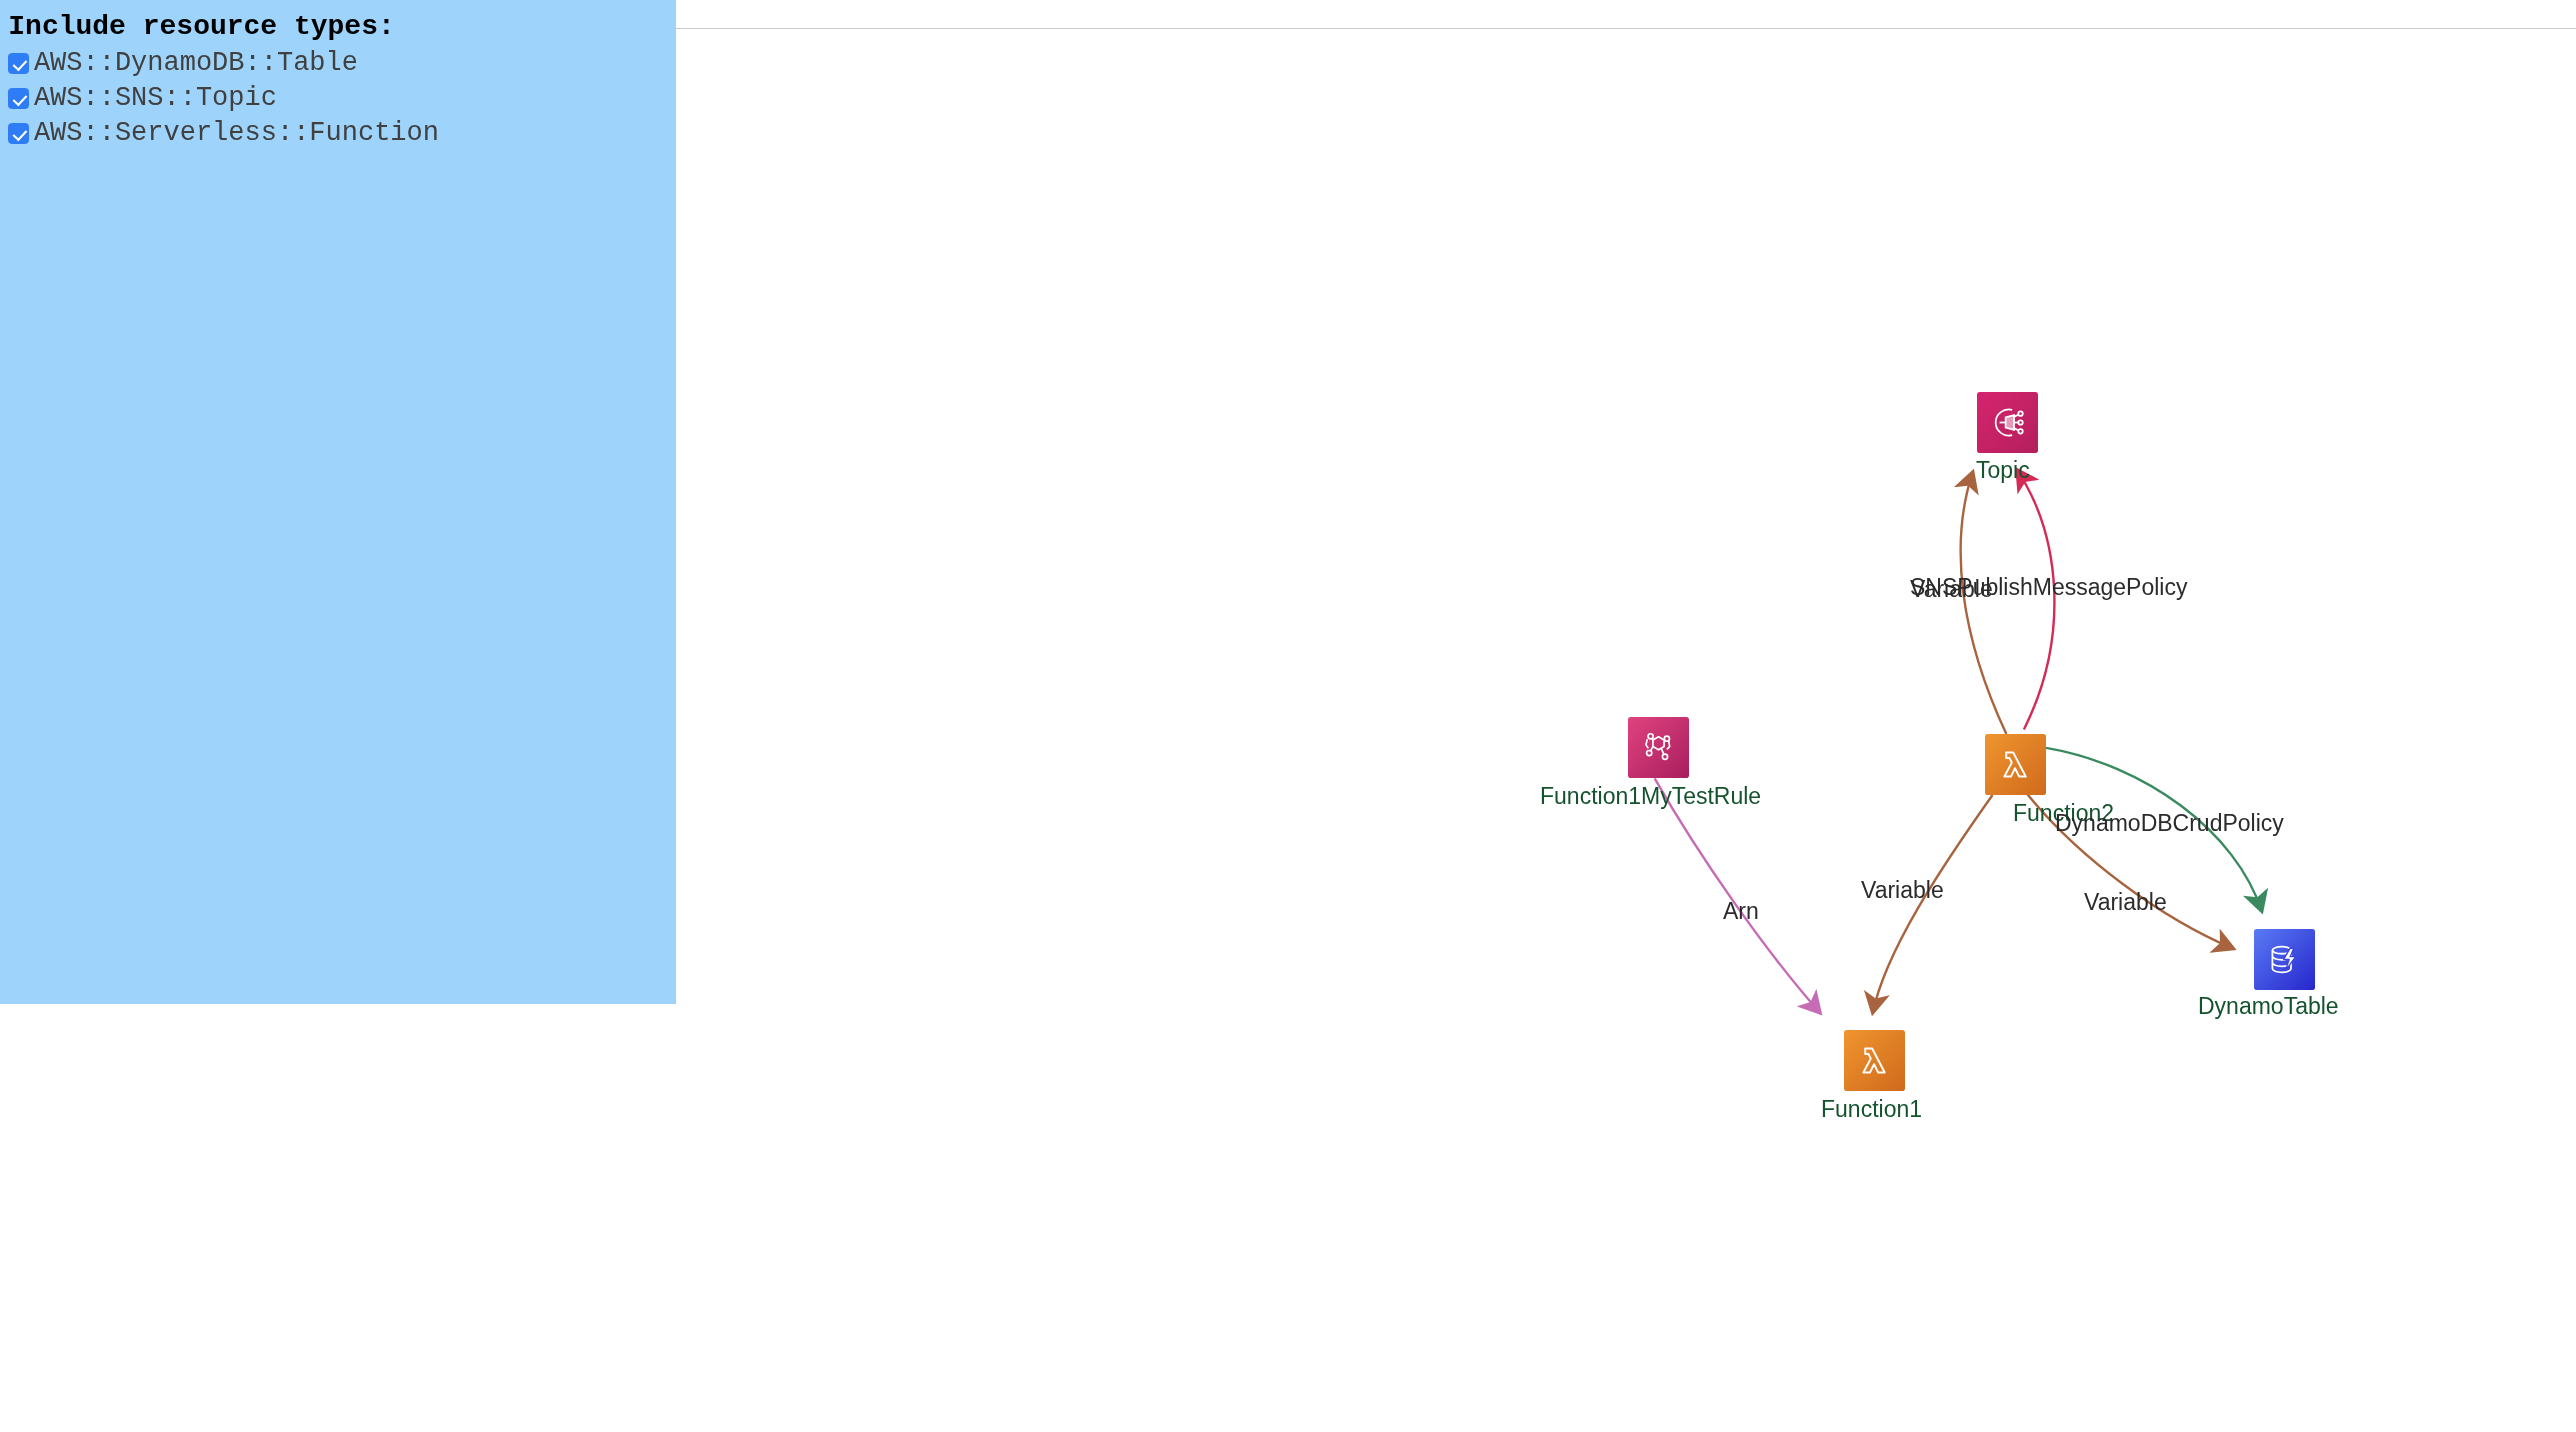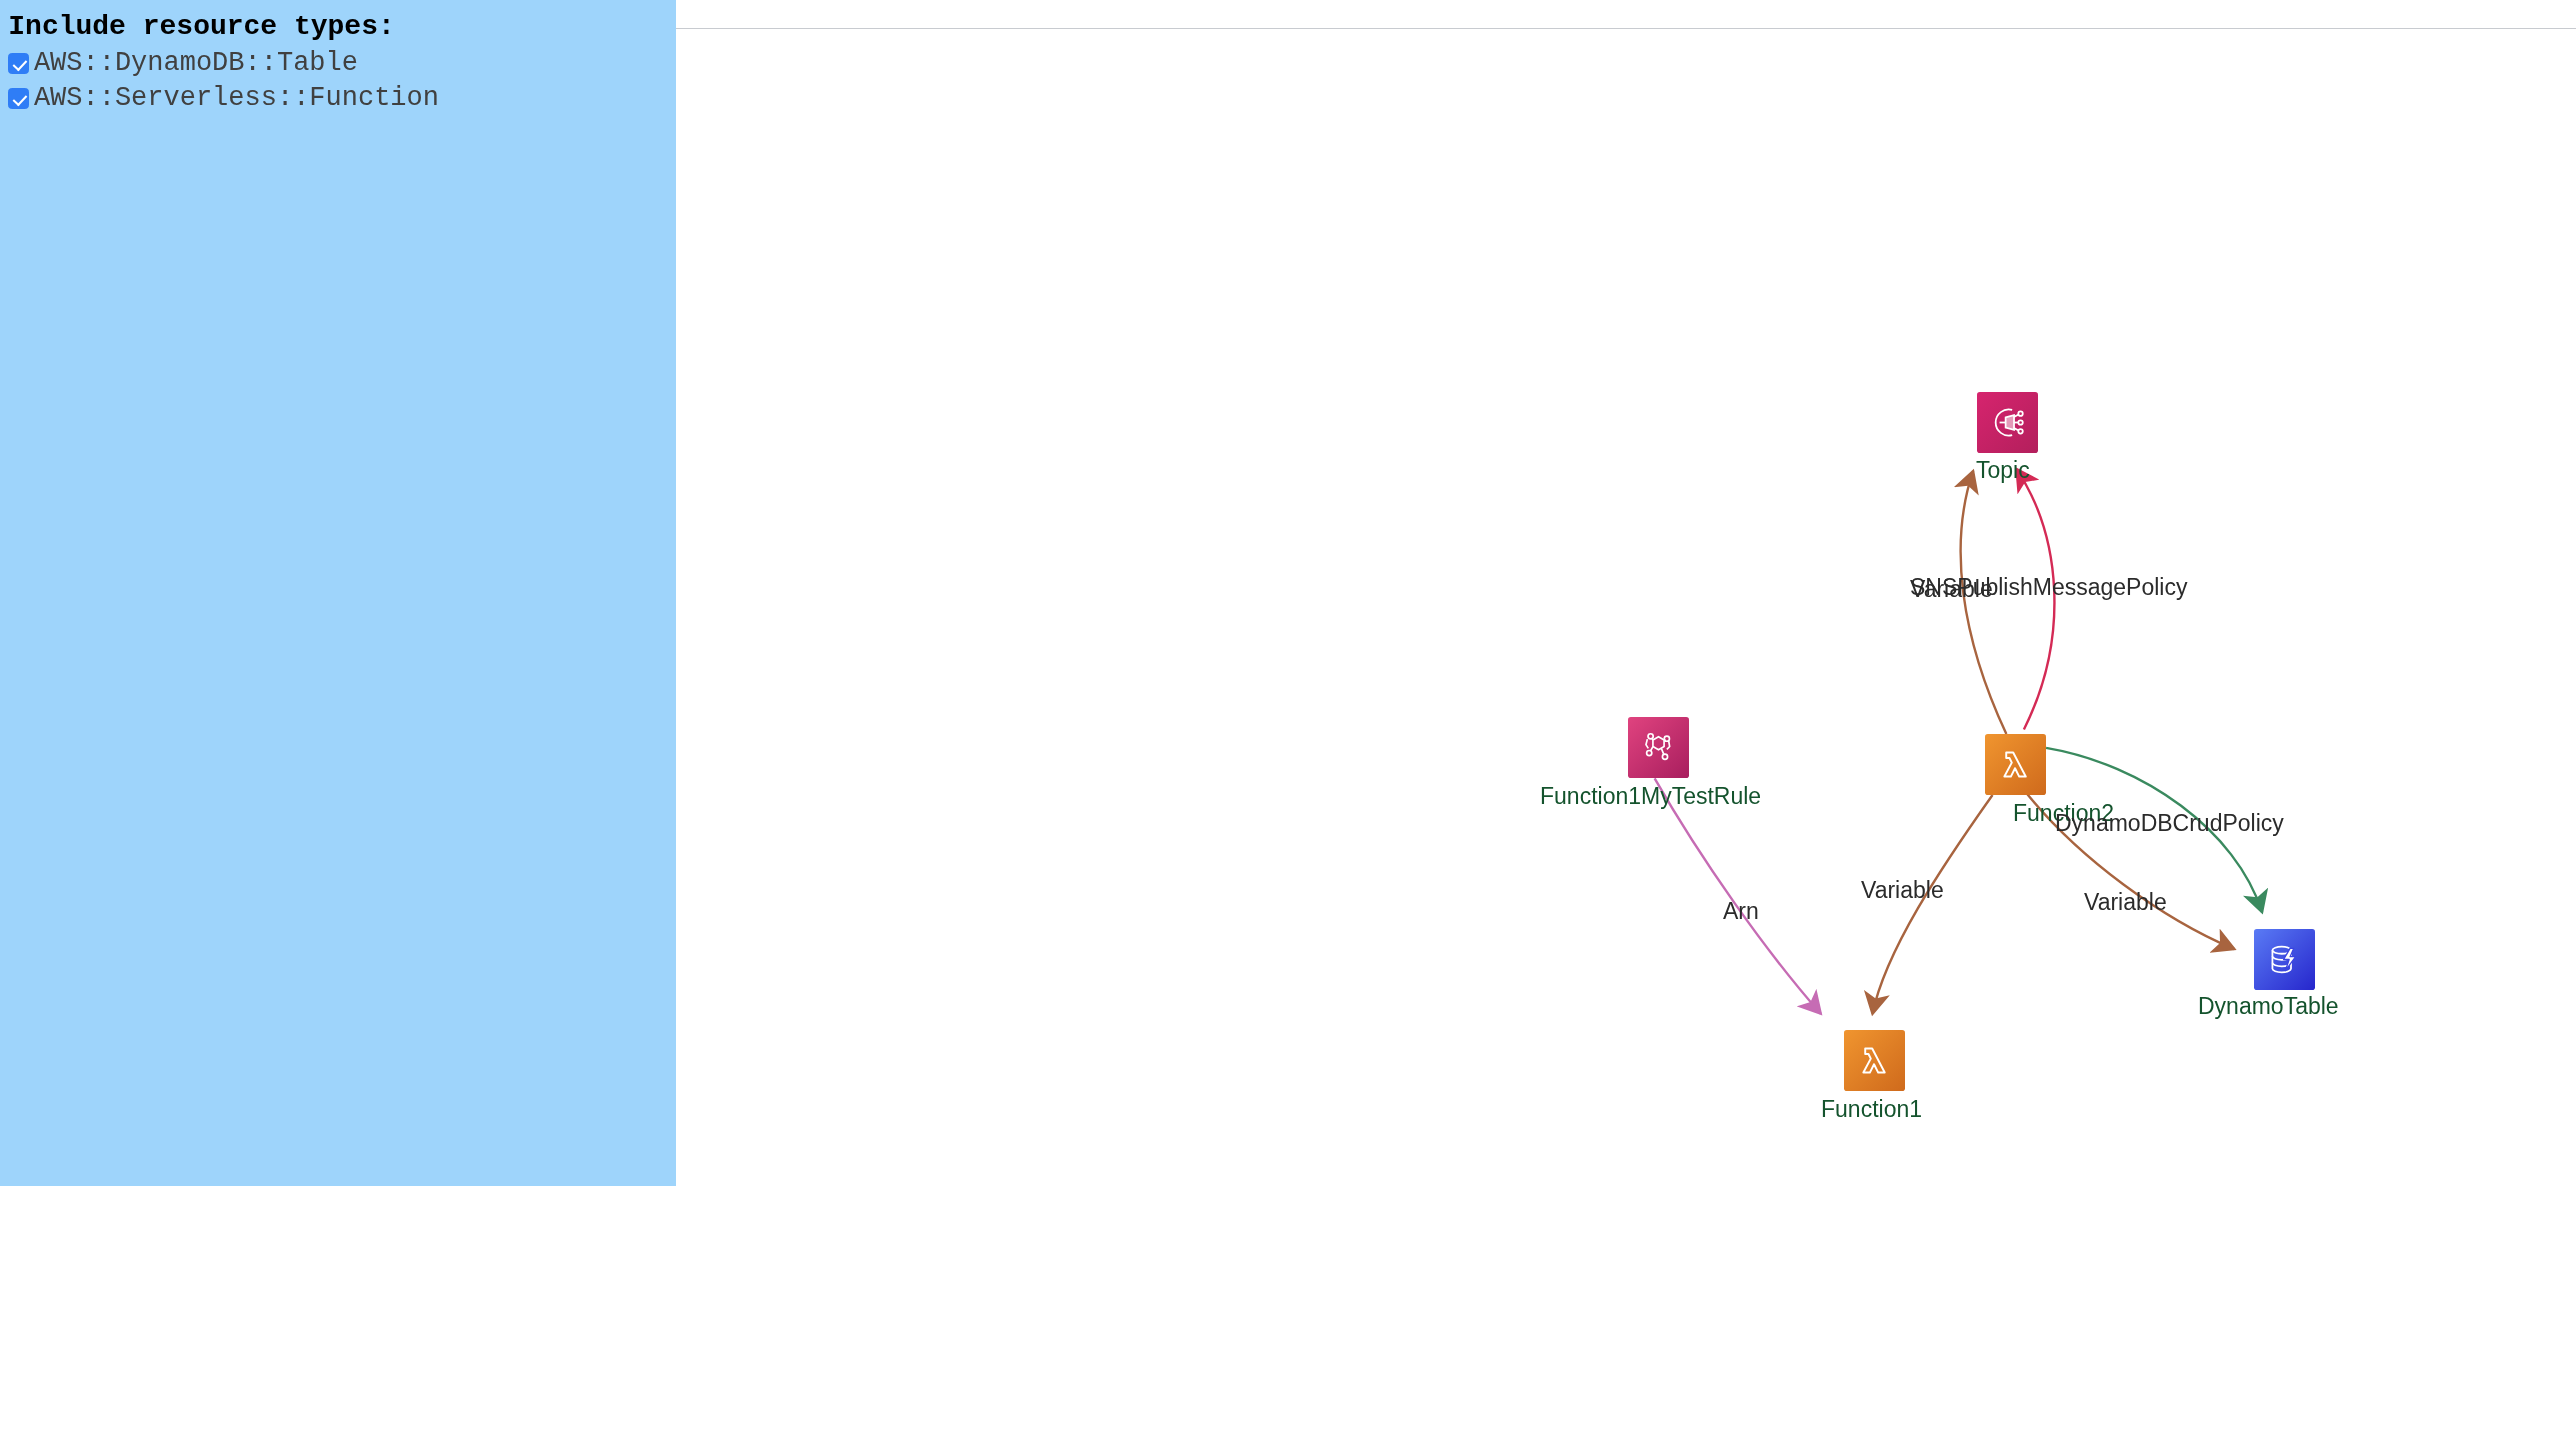--- a/index.html
+++ b/index.html
@@ -21,21 +21,21 @@
     left: 0; top: 0;
     width: 2576px; height: 7.4px;
     background: #e2e4e8;
   }
 
   
   #sidebar {
     position: absolute;
     left: 0; top: 0;
     width: 676px;
-    height: 1186px;
+    height: 1004px;
     background: #9ed4fb;
     box-sizing: border-box;
     padding: 9.2px 0 0 5.5px;
     z-index: 5;
   }
   #sidebar-title {
     font-family: "Liberation Mono", "DejaVu Sans Mono", monospace;
     font-weight: bold;
     font-size: 28px;
     line-height: 35px;
@@ -151,20 +151,24 @@
 
 <div id="sidebar">
   <div id="sidebar-title">Include resource types:</div>
 
   <div class="cb-row">
     <span class="cb-box"></span>
     <span class="cb-label">AWS::DynamoDB::Table</span>
   </div>
 
 
+  <div class="cb-row">
+    <span class="cb-box"></span>
+    <span class="cb-label">AWS::SNS::Topic</span>
+  </div>
 
   <div class="cb-row">
     <span class="cb-box"></span>
     <span class="cb-label">AWS::Serverless::Function</span>
   </div>
 </div>
 
 <div id="canvas">
   <div id="canvas-topline"></div>
 

